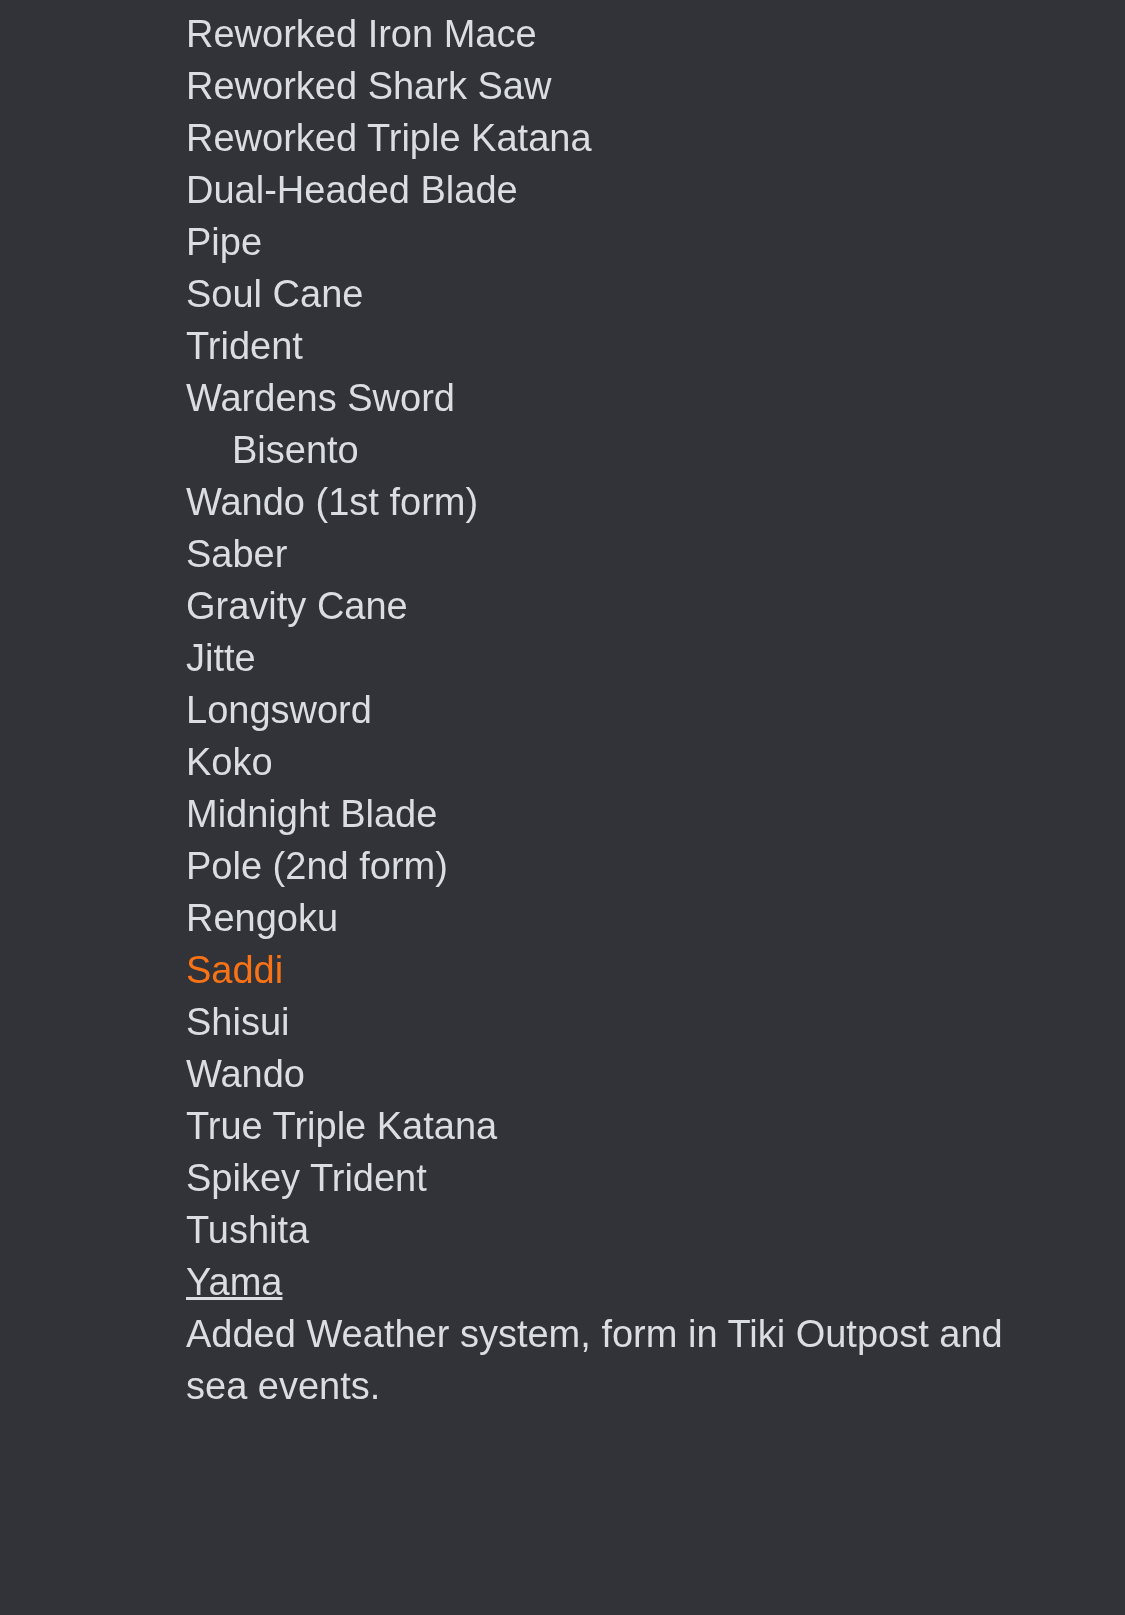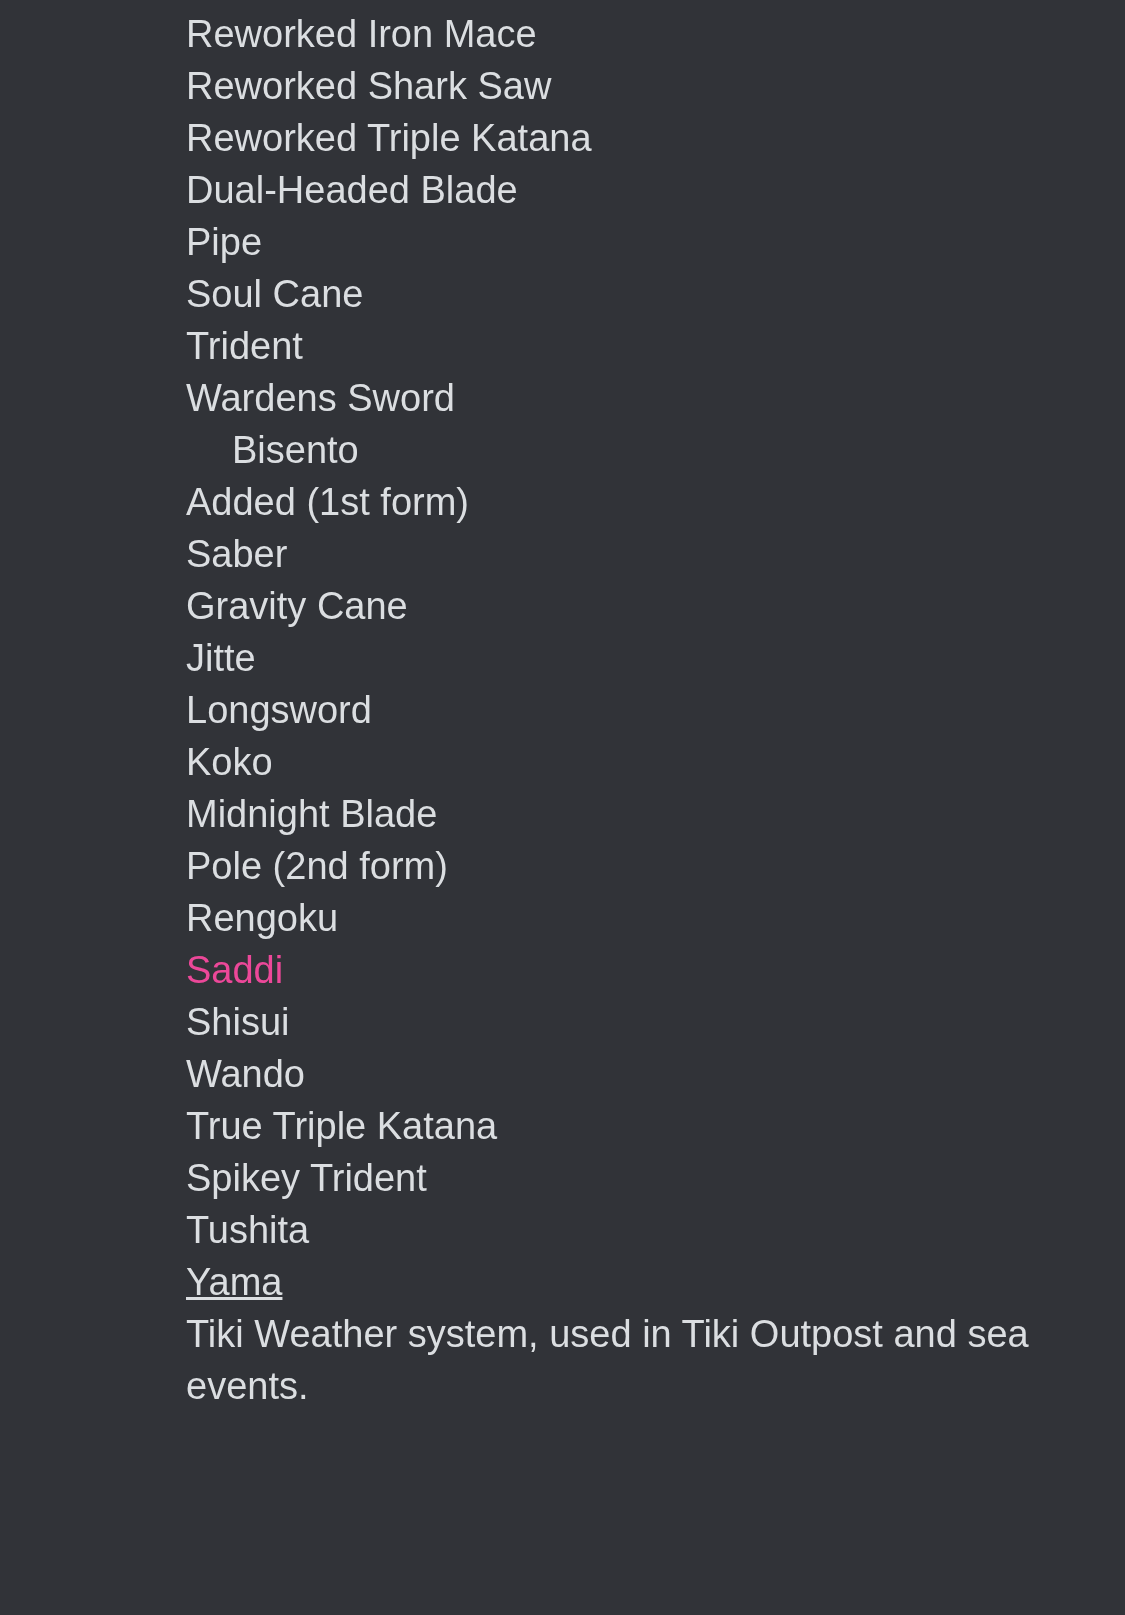--- a/index.html
+++ b/index.html
@@ -51,32 +51,32 @@
   <div id="weapon-list">
       <div class="changelog-line" style="color: rgb(219, 222, 225);">Reworked Iron Mace</div>
       <div class="changelog-line" style="color: rgb(219, 222, 225);">Reworked Shark Saw</div>
       <div class="changelog-line" style="color: rgb(219, 222, 225);">Reworked Triple Katana</div>
       <div class="changelog-line" style="color: rgb(219, 222, 225);">Dual-Headed Blade</div>
       <div class="changelog-line" style="color: rgb(219, 222, 225);">Pipe</div>
       <div class="changelog-line" style="color: rgb(219, 222, 225);">Soul Cane</div>
       <div class="changelog-line" style="color: rgb(219, 222, 225);">Trident</div>
       <div class="changelog-line" style="color: rgb(219, 222, 225);">Wardens Sword</div>
       <div class="changelog-line" style="color: rgb(219, 222, 225); margin-left: 46px;">Bisento</div>
-      <div class="changelog-line" style="color: rgb(219, 222, 225);">Added (1st form)</div>
+      <div class="changelog-line" style="color: rgb(219, 222, 225);">Wando (1st form)</div>
       <div class="changelog-line" style="color: rgb(219, 222, 225);">Saber</div>
       <div class="changelog-line" style="color: rgb(219, 222, 225);">Gravity Cane</div>
       <div class="changelog-line" style="color: rgb(219, 222, 225);">Jitte</div>
       <div class="changelog-line" style="color: rgb(219, 222, 225);">Longsword</div>
       <div class="changelog-line" style="color: rgb(219, 222, 225);">Koko</div>
       <div class="changelog-line" style="color: rgb(219, 222, 225);">Midnight Blade</div>
       <div class="changelog-line" style="color: rgb(219, 222, 225);">Pole (2nd form)</div>
       <div class="changelog-line" style="color: rgb(219, 222, 225);">Rengoku</div>
-      <div class="changelog-line" style="color: #ec4899;">Saddi</div>
+      <div class="changelog-line" style="color: #f97316;">Saddi</div>
       <div class="changelog-line" style="color: rgb(219, 222, 225);">Shisui</div>
       <div class="changelog-line" style="color: rgb(219, 222, 225);">Wando</div>
       <div class="changelog-line" style="color: rgb(219, 222, 225);">True Triple Katana</div>
       <div class="changelog-line" style="color: rgb(219, 222, 225);">Spikey Trident</div>
       <div class="changelog-line" style="color: rgb(219, 222, 225);">Tushita</div>
       <div class="changelog-line" style="color: rgb(219, 222, 225); text-decoration: underline;">Yama</div>
     </div>
 
-  <div class="changelog-paragraph" style="color: rgb(219, 222, 225);">Tiki Weather system, used in Tiki Outpost and sea events.</div>
+  <div class="changelog-paragraph" style="color: rgb(219, 222, 225);">Added Weather system, form in Tiki Outpost and sea events.</div>
 </div>
 
 </body></html>

